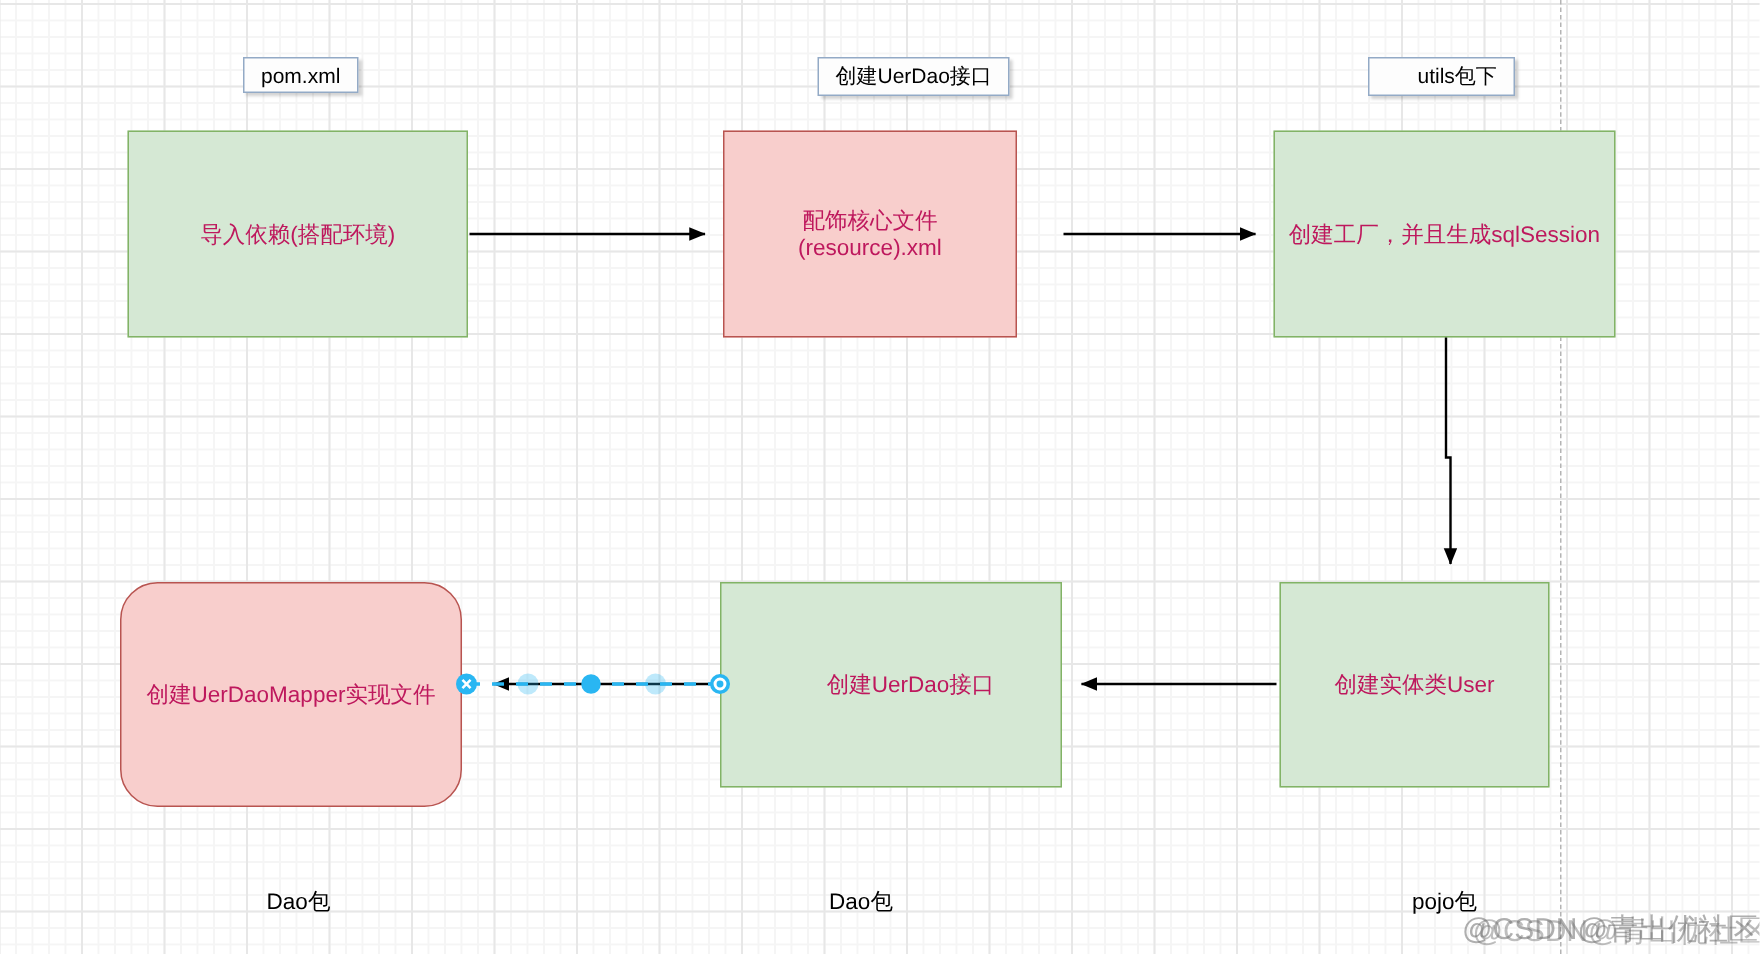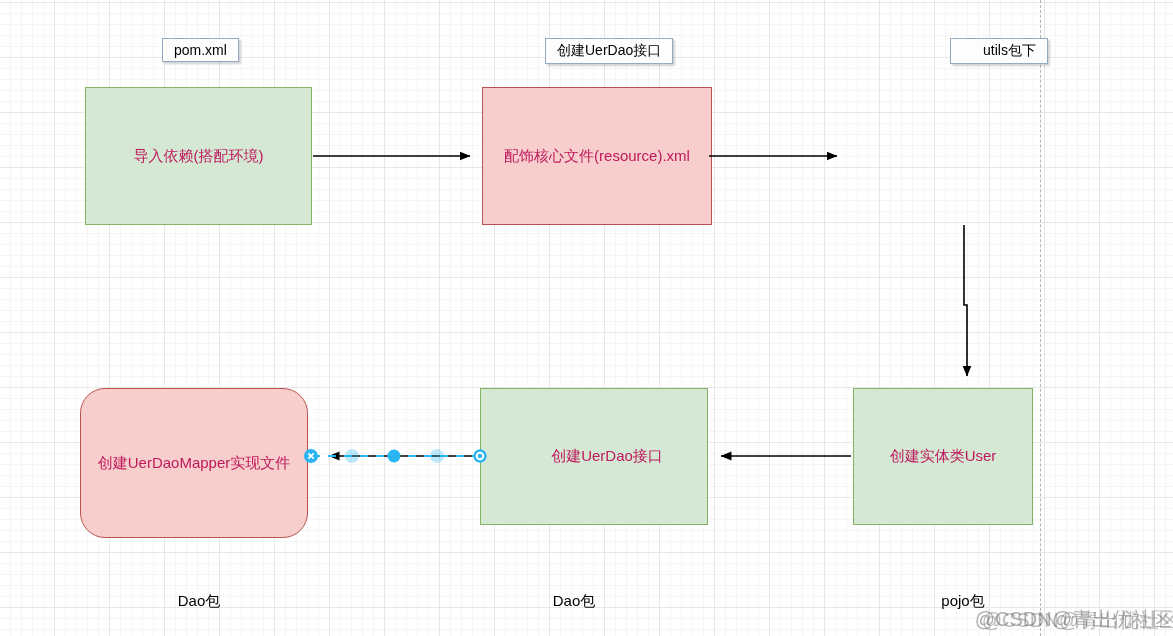--- a/index.html
+++ b/index.html
@@ -29,39 +29,39 @@
     position:absolute;
     display:flex;align-items:center;justify-content:center;
     text-align:center;
     font-size:15px;color:#be185d;
     padding:0 6px;box-sizing:border-box;
     z-index:2;
   }
   .node.green{background:#d5e8d4;border:1px solid #82b366;}
   .node.red{background:#f8cecc;border:1px solid #b85450;}
   .n1{left:85px;top:87px;width:227px;height:138px;}
-  .n2{left:482px;top:87px;width:230px;height:138px;}
+  .n2{left:482px;top:87px;width:196px;height:138px;}
   .n3{left:849px;top:87px;width:228px;height:138px;}
   .n4{left:853px;top:388px;width:180px;height:137px;}
   .n5{left:480px;top:388px;width:228px;height:137px;padding-left:32px;}
   .n6{left:80px;top:388px;width:228px;height:150px;border-radius:25px;}
   .tag{
     position:absolute;
     background:#fdfdfd;
     border:1px solid #93aac6;
     box-shadow:2px 2px 2px rgba(0,0,0,0.18);
     font-size:14px;color:#000;
     padding:3px 11px;
     white-space:nowrap;
     z-index:3;
     text-align:center;
   }
   .tag.t1{left:162px;top:38px;}
   .tag.t2{left:545px;top:38px;}
-  .tag.t3{left:950px;top:38px;padding-left:32px;}
+  .tag.t3{left:912px;top:38px;padding-left:32px;}
   .flabel{
     position:absolute;
     font-size:15px;color:#000;
     white-space:nowrap;
     transform:translateX(-50%);
     z-index:2;
   }
   .fl1{left:199px;top:592px;}
   .fl2{left:574px;top:592px;}
   .fl3{left:963px;top:592px;}
@@ -86,20 +86,21 @@
 <div class="canvas">
 
   <div class="page-divider"></div>
 
   <div class="tag t1">pom.xml</div>
   <div class="tag t2">创建UerDao接口</div>
   <div class="tag t3">utils包下</div>
 
   <div class="node green n1">导入依赖(搭配环境)</div>
   <div class="node red n2">配饰核心文件(resource).xml</div>
+  <div class="node green n3">创建工厂，并且生成sqlSession</div>
   <div class="node green n4">创建实体类User</div>
   <div class="node green n5">创建UerDao接口</div>
   <div class="node red n6">创建UerDaoMapper实现文件</div>
 
   <div class="flabel fl1">Dao包</div>
   <div class="flabel fl2">Dao包</div>
   <div class="flabel fl3">pojo包</div>
 
   <svg class="edges" width="1173" height="636" viewBox="0 0 1173 636">
     <defs>

